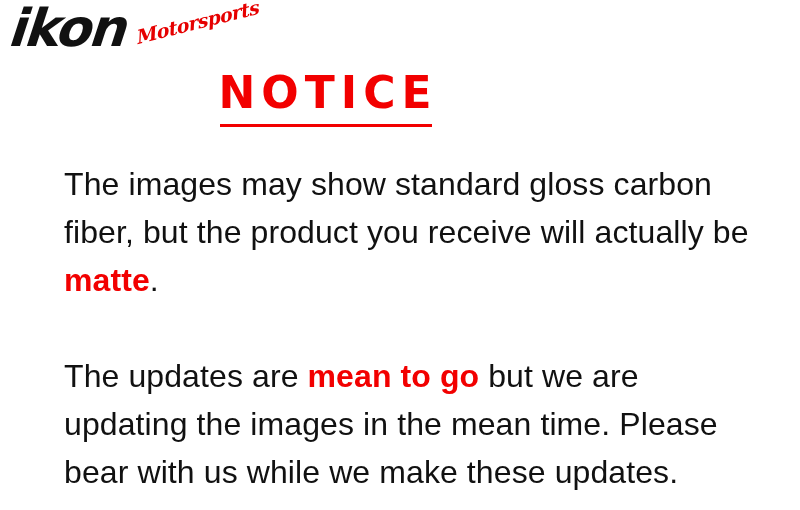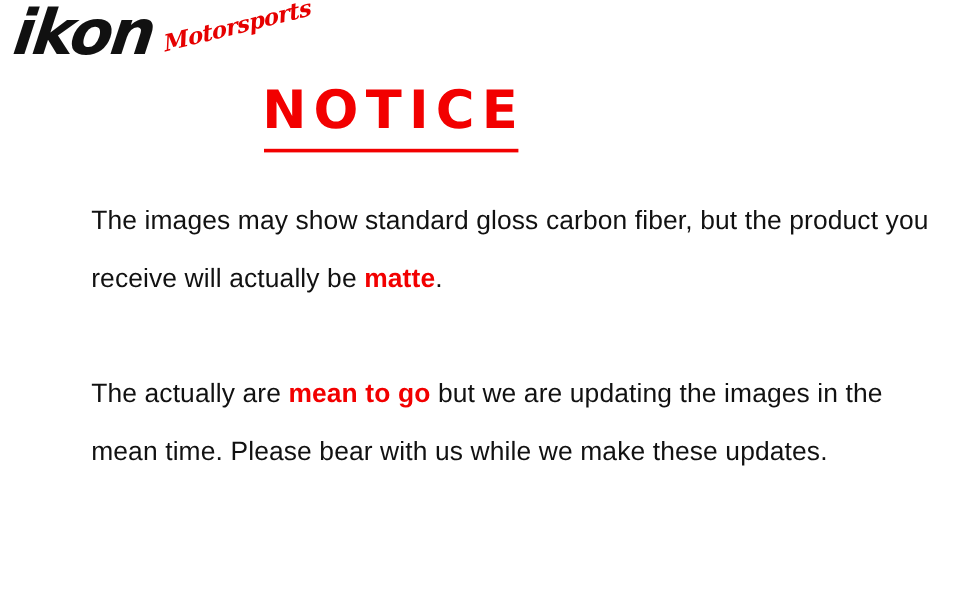--- a/index.html
+++ b/index.html
@@ -78,25 +78,24 @@
     margin: 6px auto 0 auto;
   }
 
   
   #notice-body {
     position: absolute;
     left: 64px;
     top: 160px;
     width: 700px;
     color: #111111;
-    font-size: 22px;
+    font-size: 32px;
     line-height: 48px;
     font-weight: 400;
     letter-spacing: 0.1px;
-    margin-left: 12px;
   }
   .para { margin: 0; }
   #para-gap { height: 48px; }
   .hl {
     color: #f20000;
     font-weight: 700;
   }
 </style>
 </head>
 <body>
@@ -109,14 +108,14 @@
 <div id="notice-heading">
   <div id="notice-title">NOTICE</div>
   <div id="notice-underline"></div>
 </div>
 
 <div id="notice-body">
   <p class="para"><span>The images may show standard gloss carbon fiber, but the product you receive will actually be </span><span class="hl">matte</span><span>.</span></p>
 
   <div id="para-gap"></div>
 
-  <p class="para"><span>The actually are </span><span class="hl">mean to go</span><span> but we are updating the images in the mean time. Please bear with us while we make these updates.</span></p>
+  <p class="para"><span>The updates are </span><span class="hl">mean to go</span><span> but we are updating the images in the mean time. Please bear with us while we make these updates.</span></p>
 </div>
 
 </body></html>

